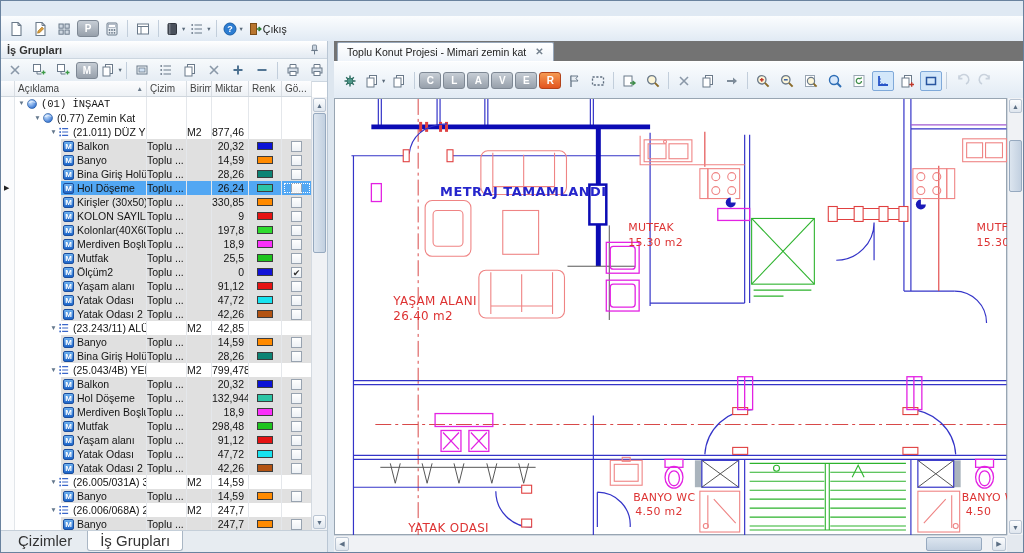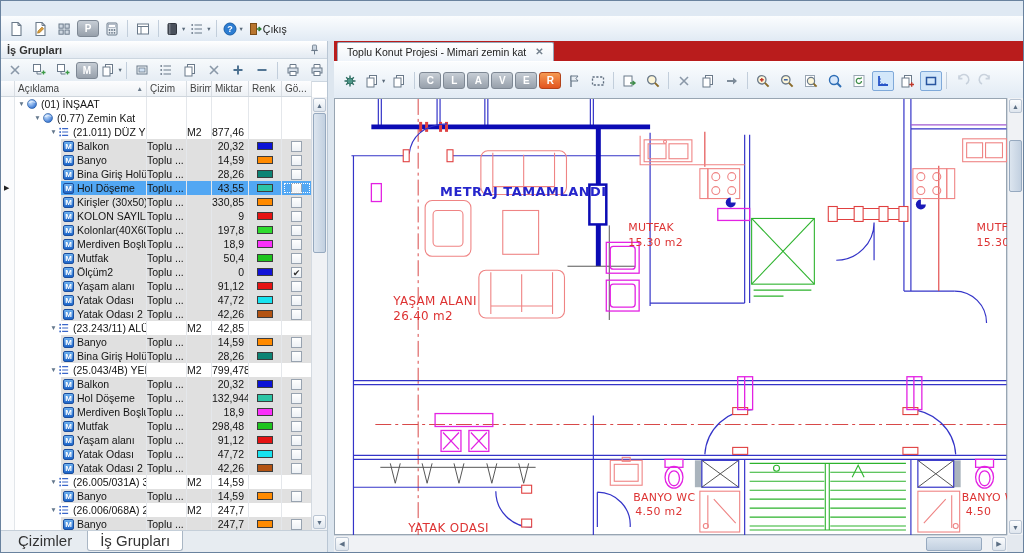--- a/index.html
+++ b/index.html
@@ -76,21 +76,21 @@
         font-size:7px;color:#5c6f84;background:linear-gradient(#fcfdfe,#dfe6ee);border:1px solid #b9c4d2;border-radius:2px;box-sizing:border-box}
   .sthumb{position:absolute;left:1px;right:1px;background:linear-gradient(90deg,#dce5ef,#c2d0e0);border:1px solid #96a9bf;border-radius:2px;box-sizing:border-box}
   .bottom-tabs{position:absolute;left:0;right:0;bottom:0;height:22px;background:#e7ecf1;border-top:1px solid #c5cfd9;
      display:flex;align-items:flex-start;padding-left:4px;gap:2px;box-sizing:border-box}
   .btab{height:19px;line-height:19px;padding:0 12px;font-size:15px;color:#333;border:1px solid transparent;border-top:none;border-radius:0 0 3px 3px}
   .btab.active{background:#fff;border-color:#a9b6c4}
 
   .splitter{position:absolute;left:327px;top:40px;width:6px;bottom:0;background:#dde6ef}
 
   
-  .right-panel{position:absolute;left:333px;top:40px;right:0;bottom:0;background:#b91c1c}
+  .right-panel{position:absolute;left:333px;top:40px;right:0;bottom:0;background:#737373}
   .doc-tabbar{position:absolute;top:0;left:0;right:0;height:20px}
   .doc-tab{position:absolute;left:3px;top:1px;height:19px;background:linear-gradient(#ffffff,#eff4fa);
      border:1px solid #97a7ba;border-bottom:none;border-radius:2px 2px 0 0;display:flex;align-items:center;
      padding:0 9px;font-size:10.5px;color:#222;gap:9px;box-sizing:border-box}
   .tab-close{color:#74818e;font-size:10px;font-weight:bold;line-height:10px}
   .draw-toolbar{position:absolute;top:20px;left:0;right:0;height:37px;background:linear-gradient(#fbfdfe,#e1eaf4);
      border-bottom:1px solid #c2cfdd;padding-left:4px;border-top:1px solid #fff}
   .canvas{position:absolute;top:57px;left:0;right:16px;bottom:17px;background:#fff;border:1px solid #98a5b2;box-sizing:border-box}
   .canvas svg{display:block}
   .draw-vscroll{position:absolute;right:0;width:16px;top:57px;bottom:17px;background:#f0f2f5;border-left:1px solid #cfd7e0;box-sizing:border-box}
@@ -452,21 +452,21 @@
           <span>Renk</span>
         </div>
         <div class="th w5">
           <span>Gö...</span>
         </div>
       </div>
     <div class="ind-col"></div>
     <div id="row-indicator" style="top: 143px;">▶</div>
     <div class="tree-rows" id="tree-rows">
         <div class="trow g0">
-          <div class="cell c-name w0" style="padding-left: 2px;">
+          <div class="cell c-name w0" style="padding-left: 2px; font-family: Liberation Mono, monospace;">
             <span class="exp">▼</span>
             <svg class="ric">
               <use href="#s-globe"></use>
             </svg>
             <span>(01) İNŞAAT</span>
           </div>
           <div class="cell c-ciz w1"></div>
           <div class="cell c-bir w2"></div>
           <div class="cell c-mik w3"></div>
           <div class="cell c-renk w4"></div>
@@ -545,21 +545,21 @@
             <span class="cb"></span>
           </div>
         </div>
         <div class="trow m sel">
           <div class="cell c-name w0" style="padding-left: 48px;">
             <span class="mbdg">M</span>
             <span>Hol Döşeme</span>
           </div>
           <div class="cell c-ciz w1">Toplu ...</div>
           <div class="cell c-bir w2"></div>
-          <div class="cell c-mik w3">43,55</div>
+          <div class="cell c-mik w3">26,24</div>
           <div class="cell c-renk w4">
             <span class="swatch" style="background: rgb(44, 197, 165);"></span>
           </div>
           <div class="cell c-go w5">
             <span class="cb"></span>
           </div>
         </div>
         <div class="trow m">
           <div class="cell c-name w0" style="padding-left: 48px;">
             <span class="mbdg">M</span>
@@ -620,21 +620,21 @@
             <span class="cb"></span>
           </div>
         </div>
         <div class="trow m">
           <div class="cell c-name w0" style="padding-left: 48px;">
             <span class="mbdg">M</span>
             <span>Mutfak</span>
           </div>
           <div class="cell c-ciz w1">Toplu ...</div>
           <div class="cell c-bir w2"></div>
-          <div class="cell c-mik w3">50,4</div>
+          <div class="cell c-mik w3">25,5</div>
           <div class="cell c-renk w4">
             <span class="swatch" style="background: rgb(30, 196, 30);"></span>
           </div>
           <div class="cell c-go w5">
             <span class="cb"></span>
           </div>
         </div>
         <div class="trow m">
           <div class="cell c-name w0" style="padding-left: 48px;">
             <span class="mbdg">M</span>

